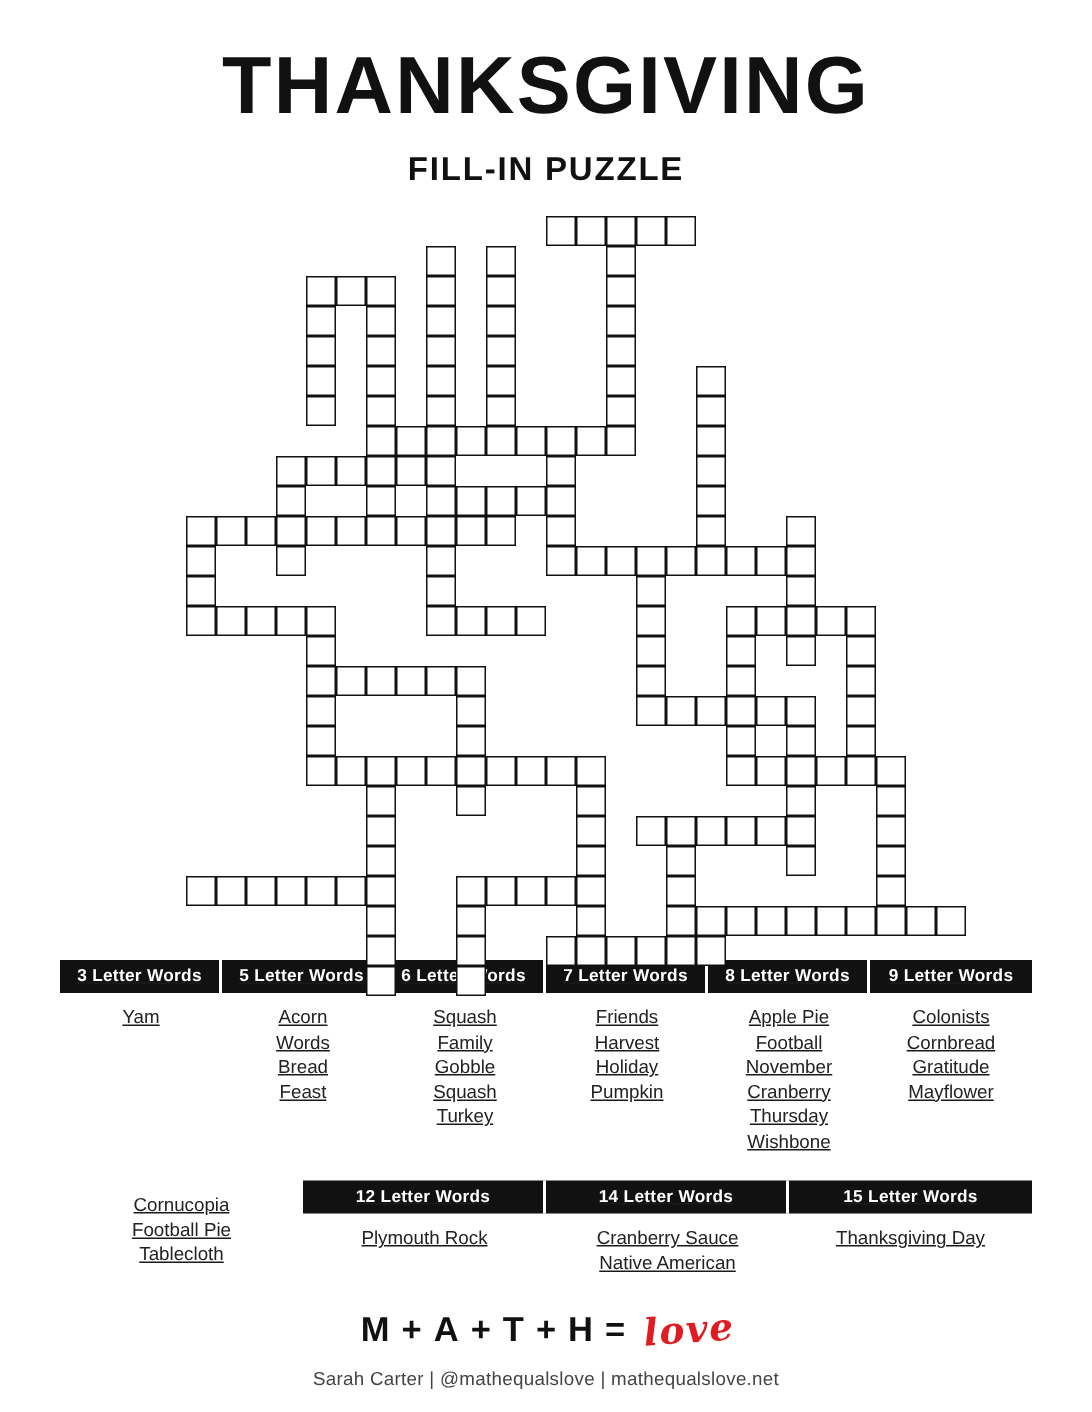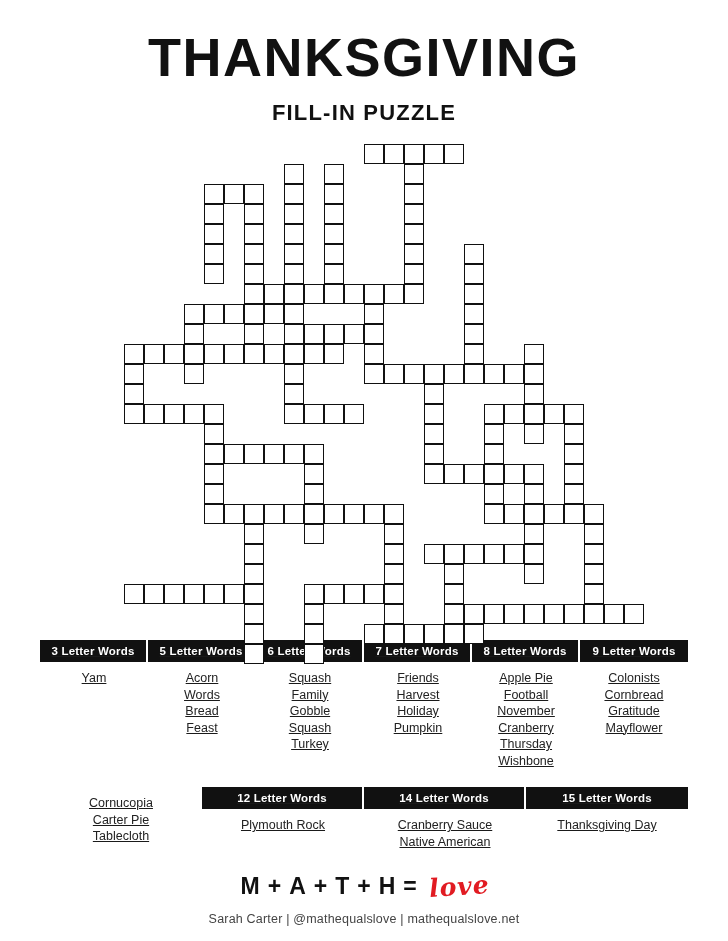--- a/index.html
+++ b/index.html
@@ -419,21 +419,21 @@
             <div class="word">Cornbread</div>
             <div class="word">Gratitude</div>
             <div class="word">Mayflower</div>
           </div>
         </div>
       </div>
     <div class="list-row second" id="list-row-2">
         <div class="col">
           <div class="col-words">
             <div class="word">Cornucopia</div>
-            <div class="word">Carter Pie</div>
+            <div class="word">Football Pie</div>
             <div class="word">Tablecloth</div>
           </div>
         </div>
         <div class="col">
           <div class="col-head">12 Letter Words</div>
           <div class="col-words">
             <div class="word">Plymouth Rock</div>
           </div>
         </div>
         <div class="col">

